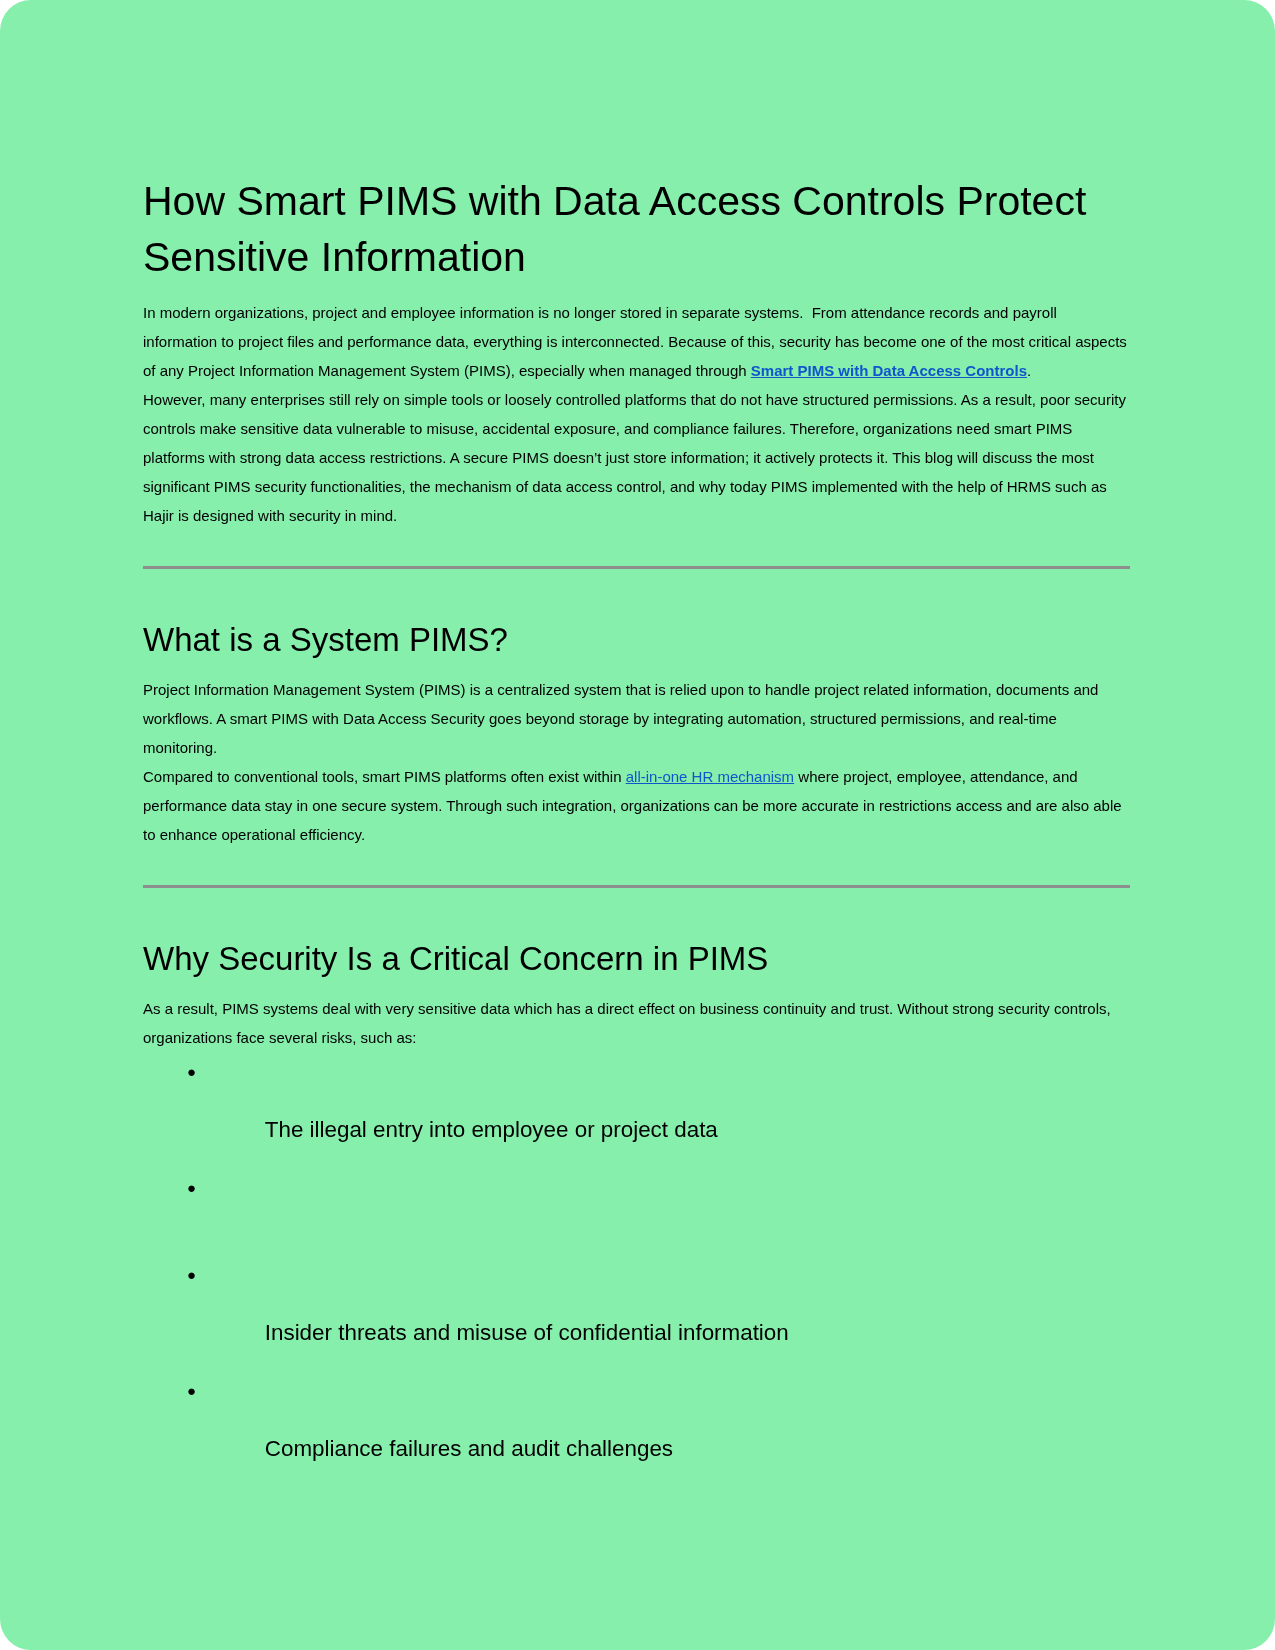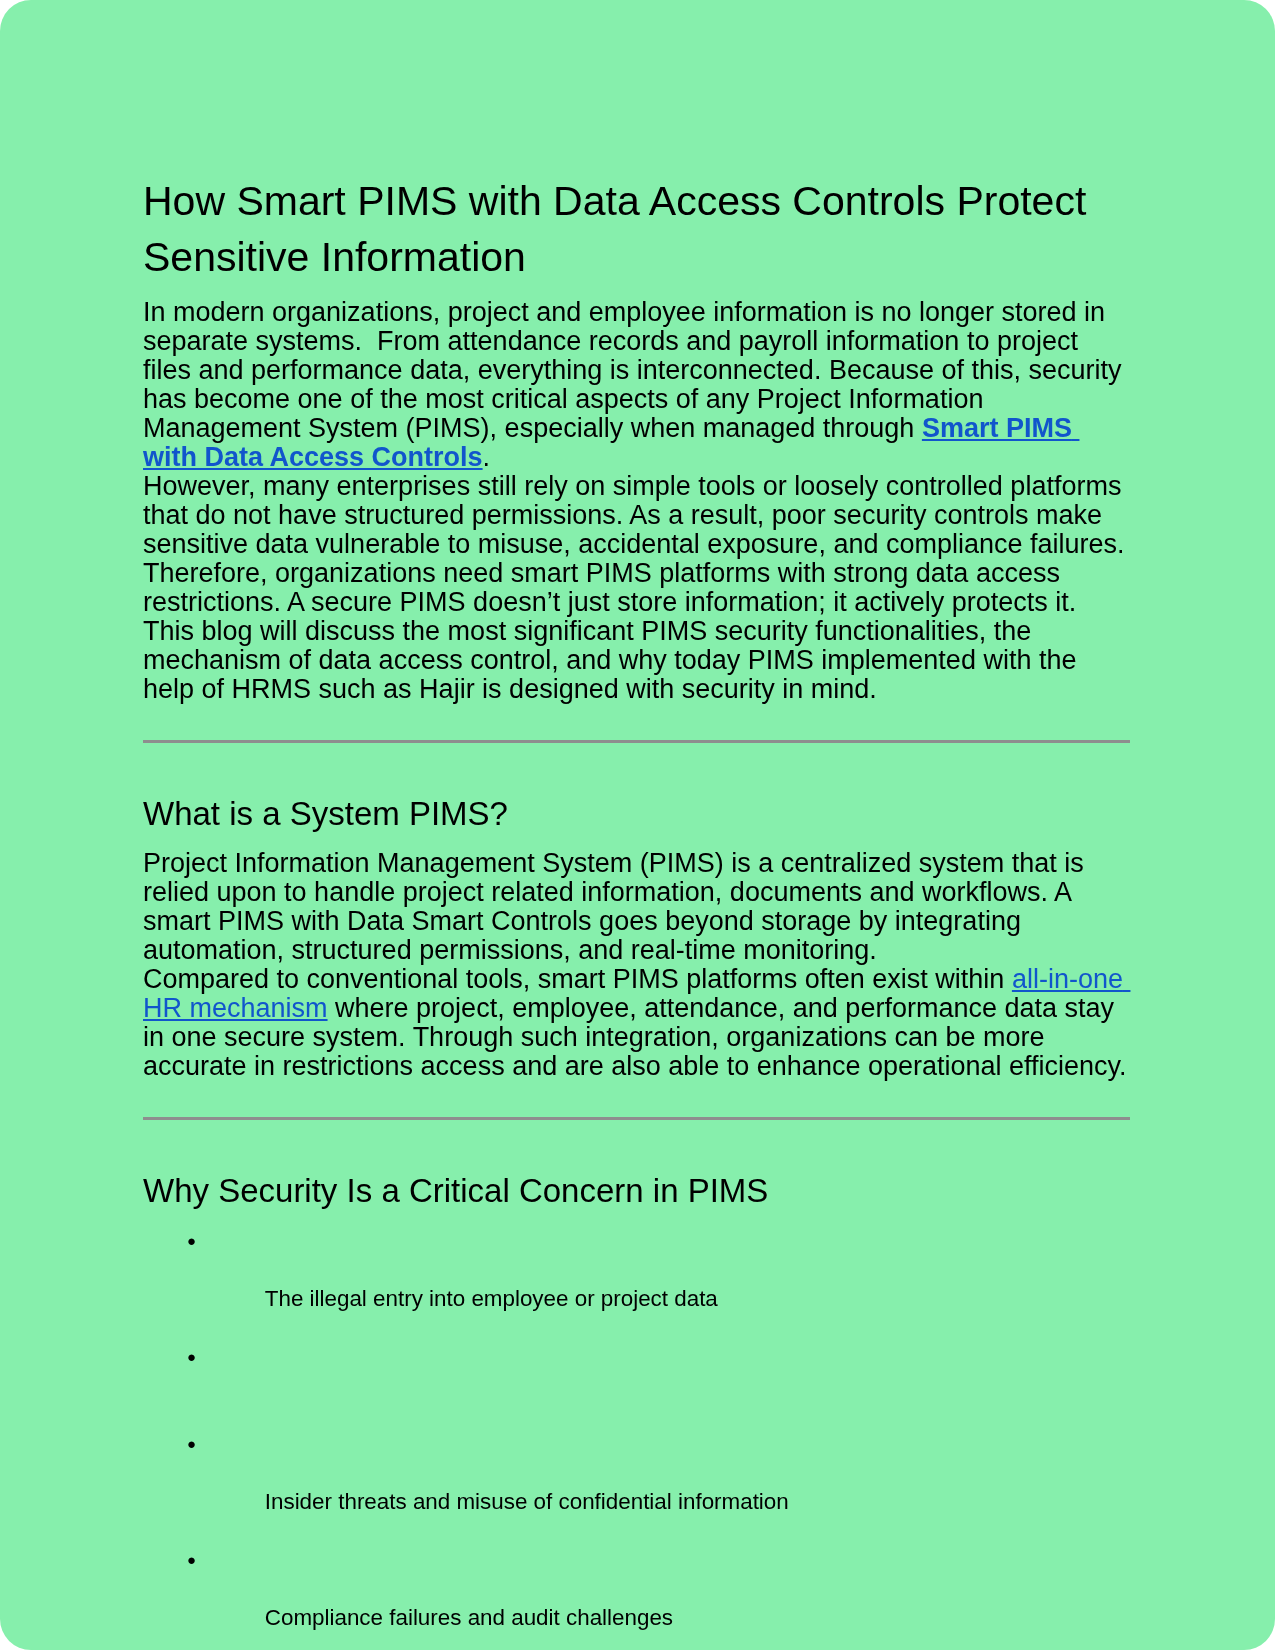--- a/index.html
+++ b/index.html
@@ -31,21 +31,21 @@
     color: #000000;
   }
   .doc-h2 {
     font-size: 33px;
     line-height: 42px;
     font-weight: 400;
     margin: 50px 0 14px 0;
     color: #000000;
   }
   p.body-text {
-    font-size: 27px;
+    font-size: 15px;
     line-height: 29px;
     margin: 0;
     white-space: pre-wrap;
     color: #000000;
   }
   .divider {
     border: none;
     border-top: 3px solid #8e8e8e;
     margin: 36px 0 0 0;
   }
@@ -86,28 +86,29 @@
     <h1 class="doc-title">How Smart PIMS with Data Access Controls Protect Sensitive Information</h1>
 
     <p class="body-text"><span>In modern organizations, project and employee information is no longer stored in separate systems.  From attendance records and payroll information to project files and performance data, everything is interconnected. Because of this, security has become one of the most critical aspects of any Project Information Management System (PIMS), especially when managed through </span><a class="link-bold">Smart PIMS with Data Access Controls</a><span>.</span></p>
 
     <p class="body-text">However, many enterprises still rely on simple tools or loosely controlled platforms that do not have structured permissions. As a result, poor security controls make sensitive data vulnerable to misuse, accidental exposure, and compliance failures. Therefore, organizations need smart PIMS platforms with strong data access restrictions. A secure PIMS doesn’t just store information; it actively protects it. This blog will discuss the most significant PIMS security functionalities, the mechanism of data access control, and why today PIMS implemented with the help of HRMS such as Hajir is designed with security in mind.</p>
 
     <hr class="divider">
 
     <h2 class="doc-h2">What is a System PIMS?</h2>
 
-    <p class="body-text">Project Information Management System (PIMS) is a centralized system that is relied upon to handle project related information, documents and workflows. A smart PIMS with Data Smart Controls goes beyond storage by integrating automation, structured permissions, and real-time monitoring.</p>
+    <p class="body-text">Project Information Management System (PIMS) is a centralized system that is relied upon to handle project related information, documents and workflows. A smart PIMS with Data Access Security goes beyond storage by integrating automation, structured permissions, and real-time monitoring.</p>
 
     <p class="body-text"><span>Compared to conventional tools, smart PIMS platforms often exist within </span><a class="link">all-in-one HR mechanism</a><span> where project, employee, attendance, and performance data stay in one secure system. Through such integration, organizations can be more accurate in restrictions access and are also able to enhance operational efficiency.</span></p>
 
     <hr class="divider">
 
     <h2 class="doc-h2">Why Security Is a Critical Concern in PIMS</h2>
 
+    <p class="body-text">As a result, PIMS systems deal with very sensitive data which has a direct effect on business continuity and trust. Without strong security controls, organizations face several risks, such as:</p>
 
     <ul class="bullet-list">
       <li>
         <span class="bullet-glyph">●</span>
         <span>The illegal entry into employee or project data</span>
       </li>
       <li>
         <span class="bullet-glyph">●</span>
       </li>
       <li>

